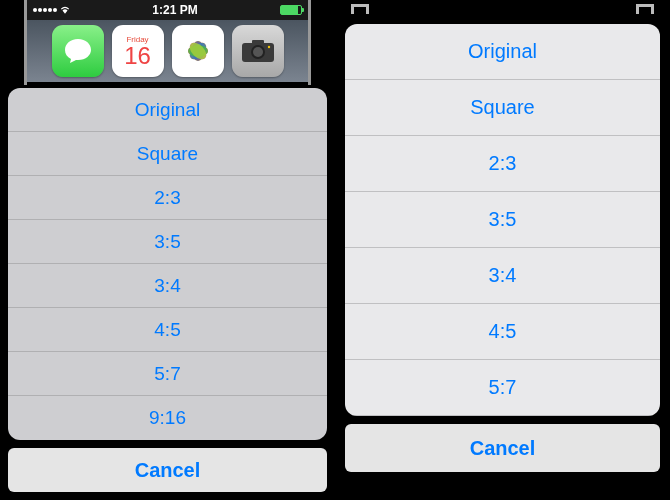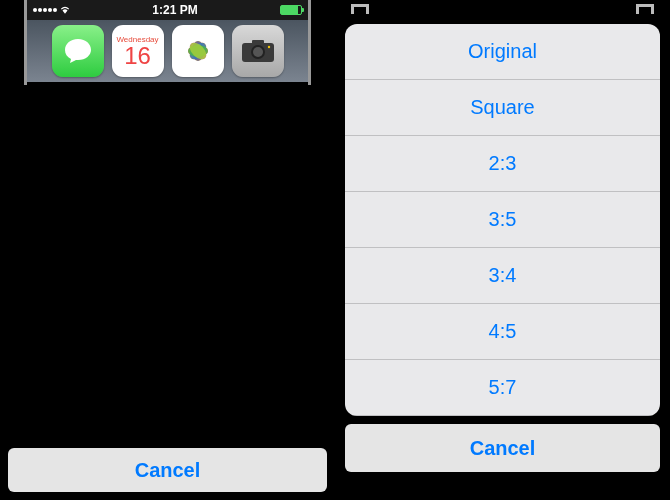--- a/index.html
+++ b/index.html
@@ -196,21 +196,21 @@
           </div>
       </div>
     </div>
     <div class="home-row">
       <div class="app-icon app-messages">
         <svg width="30" height="28" viewBox="0 0 30 28">
             <path d="M15 2 C7 2 2 7 2 13 C2 17 4 20 8 22 L7 26 L13 23 C14 23 14 23 15 23 C23 23 28 18 28 13 C28 7 23 2 15 2 Z" fill="#fff"></path>
           </svg>
       </div>
       <div class="app-icon app-calendar">
-        <span class="cal-day">Wednesday</span>
+        <span class="cal-day">Friday</span>
         <span class="cal-date">16</span>
       </div>
       <div class="app-icon app-photos">
         <svg width="36" height="36" viewBox="0 0 36 36">
           <g transform="translate(18 18)">
             <ellipse rx="6" ry="10" fill="#f6c300" opacity="0.85" transform="rotate(0)"></ellipse>
             <ellipse rx="6" ry="10" fill="#f39200" opacity="0.85" transform="rotate(45)"></ellipse>
             <ellipse rx="6" ry="10" fill="#e9483f" opacity="0.85" transform="rotate(90)"></ellipse>
             <ellipse rx="6" ry="10" fill="#c93d8e" opacity="0.85" transform="rotate(135)"></ellipse>
             <ellipse rx="6" ry="10" fill="#5958a6" opacity="0.85" transform="rotate(180)"></ellipse>
@@ -227,20 +227,30 @@
             <circle cx="17" cy="13" r="7" fill="#222"></circle>
             <circle cx="17" cy="13" r="5" fill="#555"></circle>
             <circle cx="28" cy="8" r="1.2" fill="#f1c40f"></circle>
           </svg>
       </div>
     </div>
   </div>
 
   <div class="sheet-backdrop">
     <div style="flex:1"></div>
+    <div class="action-sheet">
+      <button class="sheet-btn">Original</button>
+      <button class="sheet-btn">Square</button>
+      <button class="sheet-btn">2:3</button>
+      <button class="sheet-btn">3:5</button>
+      <button class="sheet-btn">3:4</button>
+      <button class="sheet-btn">4:5</button>
+      <button class="sheet-btn">5:7</button>
+      <button class="sheet-btn">9:16</button>
+    </div>
     <div class="cancel-sheet">
       <button class="cancel-btn">Cancel</button>
     </div>
   </div>
 </div>
 
 <div class="phone right">
   <div class="crop-handles">
     <div class="handle tl"></div>
     <div class="handle tr"></div>

